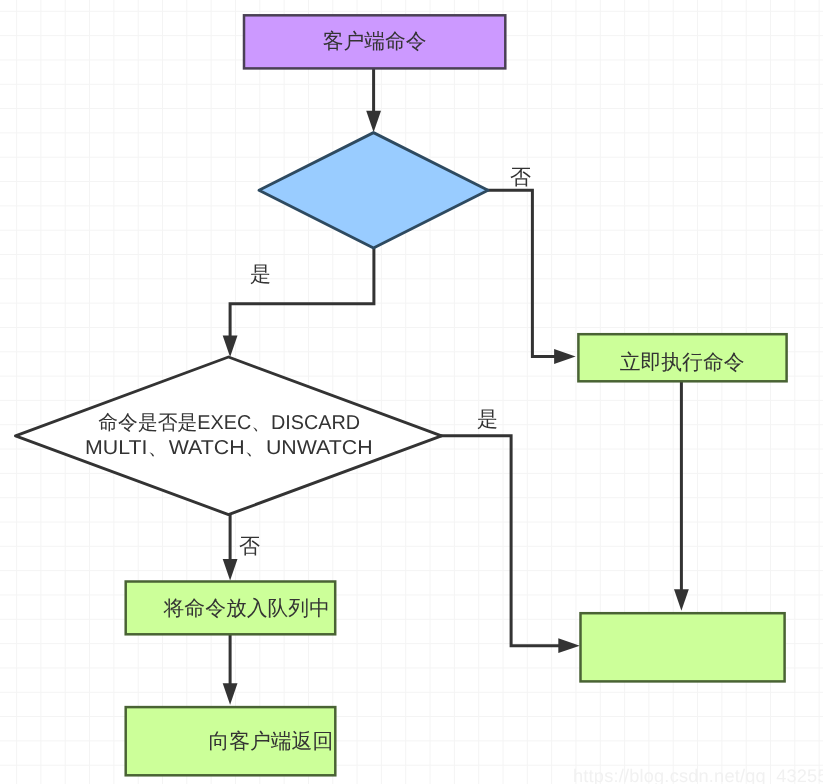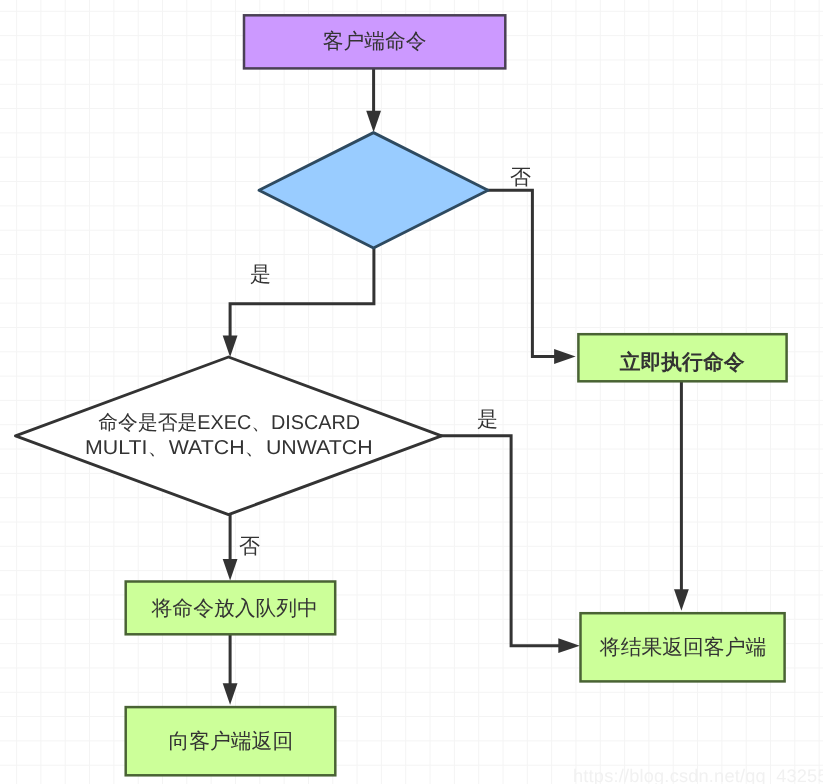--- a/index.html
+++ b/index.html
@@ -133,22 +133,21 @@
       <rect data-name="node-shape-client-command" x="244" y="15.3" width="261.3" height="53.1" fill="#cc99ff" stroke="#4a4055" stroke-width="2.5"></rect>
       <polygon data-name="node-shape-in-transaction" points="373.5,132.60000000000002 488,190.3 373.5,248 259,190.3" fill="#99ccff" stroke="#2e4a60" stroke-width="2.9" stroke-linejoin="round"></polygon>
       <polygon data-name="node-shape-is-transaction-command" points="228.5,357 441.5,435.8 228.5,514.6 15.5,435.8" fill="#ffffff" stroke="#333333" stroke-width="2.9" stroke-linejoin="round"></polygon>
       <rect data-name="node-shape-execute-immediately" x="578.4" y="334.2" width="208.2" height="47.1" fill="#ccff99" stroke="#496334" stroke-width="2.5"></rect>
       <rect data-name="node-shape-enqueue-command" x="125.7" y="581.5" width="209.5" height="52.8" fill="#ccff99" stroke="#496334" stroke-width="2.5"></rect>
       <rect data-name="node-shape-return-result" x="580.5" y="613.2" width="204.1" height="68.2" fill="#ccff99" stroke="#496334" stroke-width="2.5"></rect>
       <rect data-name="node-shape-reply-queued" x="125.7" y="707.1" width="209.6" height="68.2" fill="#ccff99" stroke="#496334" stroke-width="2.5"></rect>
     </svg>
 <div class="nodetext" data-name="node-label-client-command" style="left: 244px; top: 15.3px; width: 261.3px; height: 53.1px;"><span class="line" data-name="node-label-line">客户端命令</span></div>
     <div class="nodetext" data-name="node-label-is-transaction-command" style="left: 15.5px; top: 357px; width: 426px; height: 157.6px;"><span class="line" data-name="node-label-line">命令是否是EXEC、DISCARD</span><span class="line" data-name="node-label-line">MULTI、WATCH、UNWATCH</span></div>
-    <div class="nodetext" data-name="node-label-execute-immediately" style="left: 578.4px; top: 334.2px; width: 208.2px; height: 56px; font-weight: bold;"><span class="line" data-name="node-label-line">立即执行命令</span></div>
-    <div class="nodetext" data-name="node-label-enqueue-command" style="left: 130px; top: 581.5px; width: 209.5px; height: 52.8px;"><span class="line" data-name="node-label-line">将命令放入队列中</span></div>
-    <div class="nodetext" data-name="node-label-return-result" style="left: 580.5px; top: 613.2px; width: 204.1px; height: 68.2px;"><span class="line" data-name="node-label-line">将结果返回客户端</span></div>
-    <div class="nodetext" data-name="node-label-reply-queued" style="left: 125.7px; top: 707.1px; width: 209.6px; height: 68.2px;"><span class="line" data-name="node-label-line">向客户端返回</span></div>
+    <div class="nodetext" data-name="node-label-execute-immediately" style="left: 578.4px; top: 334.2px; width: 208.2px; height: 56px;"><span class="line" data-name="node-label-line">立即执行命令</span></div>
+    <div class="nodetext" data-name="node-label-enqueue-command" style="left: 142px; top: 581.5px; width: 209.5px; height: 52.8px;"><span class="line" data-name="node-label-line">将命令放入队列中</span></div>
+    <div class="nodetext" data-name="node-label-reply-queued" style="left: 125.7px; top: 707.1px; width: 209.6px; height: 68.2px; padding-left: 40px;"><span class="line" data-name="node-label-line">向客户端返回</span></div>
     <div class="edgelabel" data-name="edge-label-no-transaction" style="left: 509.8px; top: 167.4px;">否</div>
     <div class="edgelabel" data-name="edge-label-yes-transaction" style="left: 250.1px; top: 264.4px;">是</div>
     <div class="edgelabel" data-name="edge-label-yes-transaction-command" style="left: 477.1px; top: 409.4px;">是</div>
     <div class="edgelabel" data-name="edge-label-no-transaction-command" style="left: 239.3px; top: 535.6px;">否</div>
     <div class="watermark" data-name="watermark-text" style="left: 572.75px; top: 766.7px;">https://blog.csdn.net/qq_43255</div>
   </div>
 
 </body></html>

